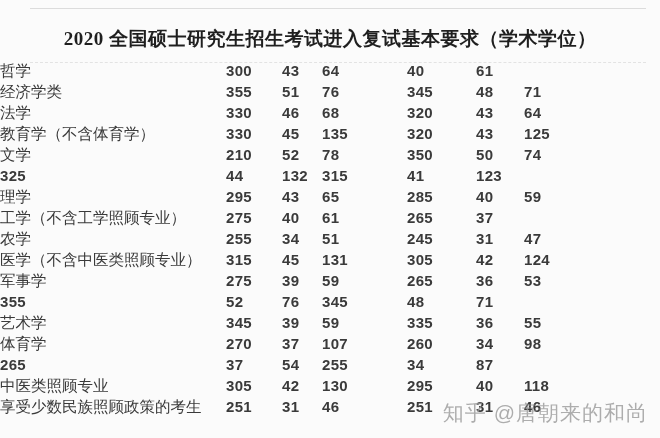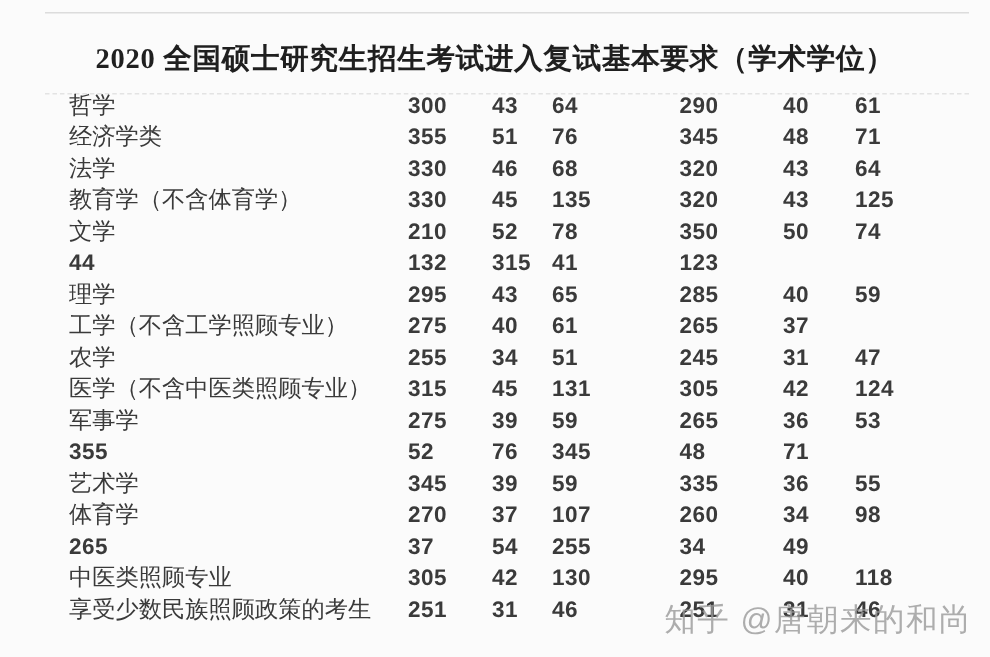--- a/index.html
+++ b/index.html
@@ -24,21 +24,20 @@
   .title-rule{
     position:absolute; top:62px; left:30px; right:14px; height:0;
     border-top:1px dashed #e3e3e3;
   }
   .table-body{
     position:absolute; top:60px; left:0; right:0;
   }
   .row{
     display:grid;
     grid-template-columns:226px 56px 40px 85px 69px 48px 1fr;
-    padding-left:46px;
     height:21px; line-height:21px; align-items:center;
   }
   .subject{
     font-size:15.5px; color:var(--text); white-space:nowrap;
     font-family:"Liberation Serif","DejaVu Serif",serif;
   }
   .score{
     font-size:15px; font-weight:600; color:var(--text);
     letter-spacing:0.3px;
     font-family:"Liberation Sans","DejaVu Sans",sans-serif;
@@ -56,21 +55,20 @@
 <div class="page">
   <div class="top-rule"></div>
   <div class="page-title">2020 全国硕士研究生招生考试进入复试基本要求（学术学位）</div>
   <div class="title-rule"></div>
   <div class="table-body">
       <div class="row">
         <span class="subject">哲学</span>
         <span class="score">300</span>
         <span class="score">43</span>
         <span class="score">64</span>
-        <span class="score">290</span>
         <span class="score">40</span>
         <span class="score">61</span>
       </div>
       <div class="row">
         <span class="subject">经济学类</span>
         <span class="score">355</span>
         <span class="score">51</span>
         <span class="score">76</span>
         <span class="score">345</span>
         <span class="score">48</span>
@@ -97,20 +95,21 @@
       <div class="row">
         <span class="subject">文学</span>
         <span class="score">210</span>
         <span class="score">52</span>
         <span class="score">78</span>
         <span class="score">350</span>
         <span class="score">50</span>
         <span class="score">74</span>
       </div>
       <div class="row">
+        <span class="score">325</span>
         <span class="score">44</span>
         <span class="score">132</span>
         <span class="score">315</span>
         <span class="score">41</span>
         <span class="score">123</span>
       </div>
       <div class="row">
         <span class="subject">理学</span>
         <span class="score">295</span>
         <span class="score">43</span>
@@ -179,21 +178,21 @@
         <span class="score">260</span>
         <span class="score">34</span>
         <span class="score">98</span>
       </div>
       <div class="row">
         <span class="score">265</span>
         <span class="score">37</span>
         <span class="score">54</span>
         <span class="score">255</span>
         <span class="score">34</span>
-        <span class="score">49</span>
+        <span class="score">87</span>
       </div>
       <div class="row">
         <span class="subject">中医类照顾专业</span>
         <span class="score">305</span>
         <span class="score">42</span>
         <span class="score">130</span>
         <span class="score">295</span>
         <span class="score">40</span>
         <span class="score">118</span>
       </div>

